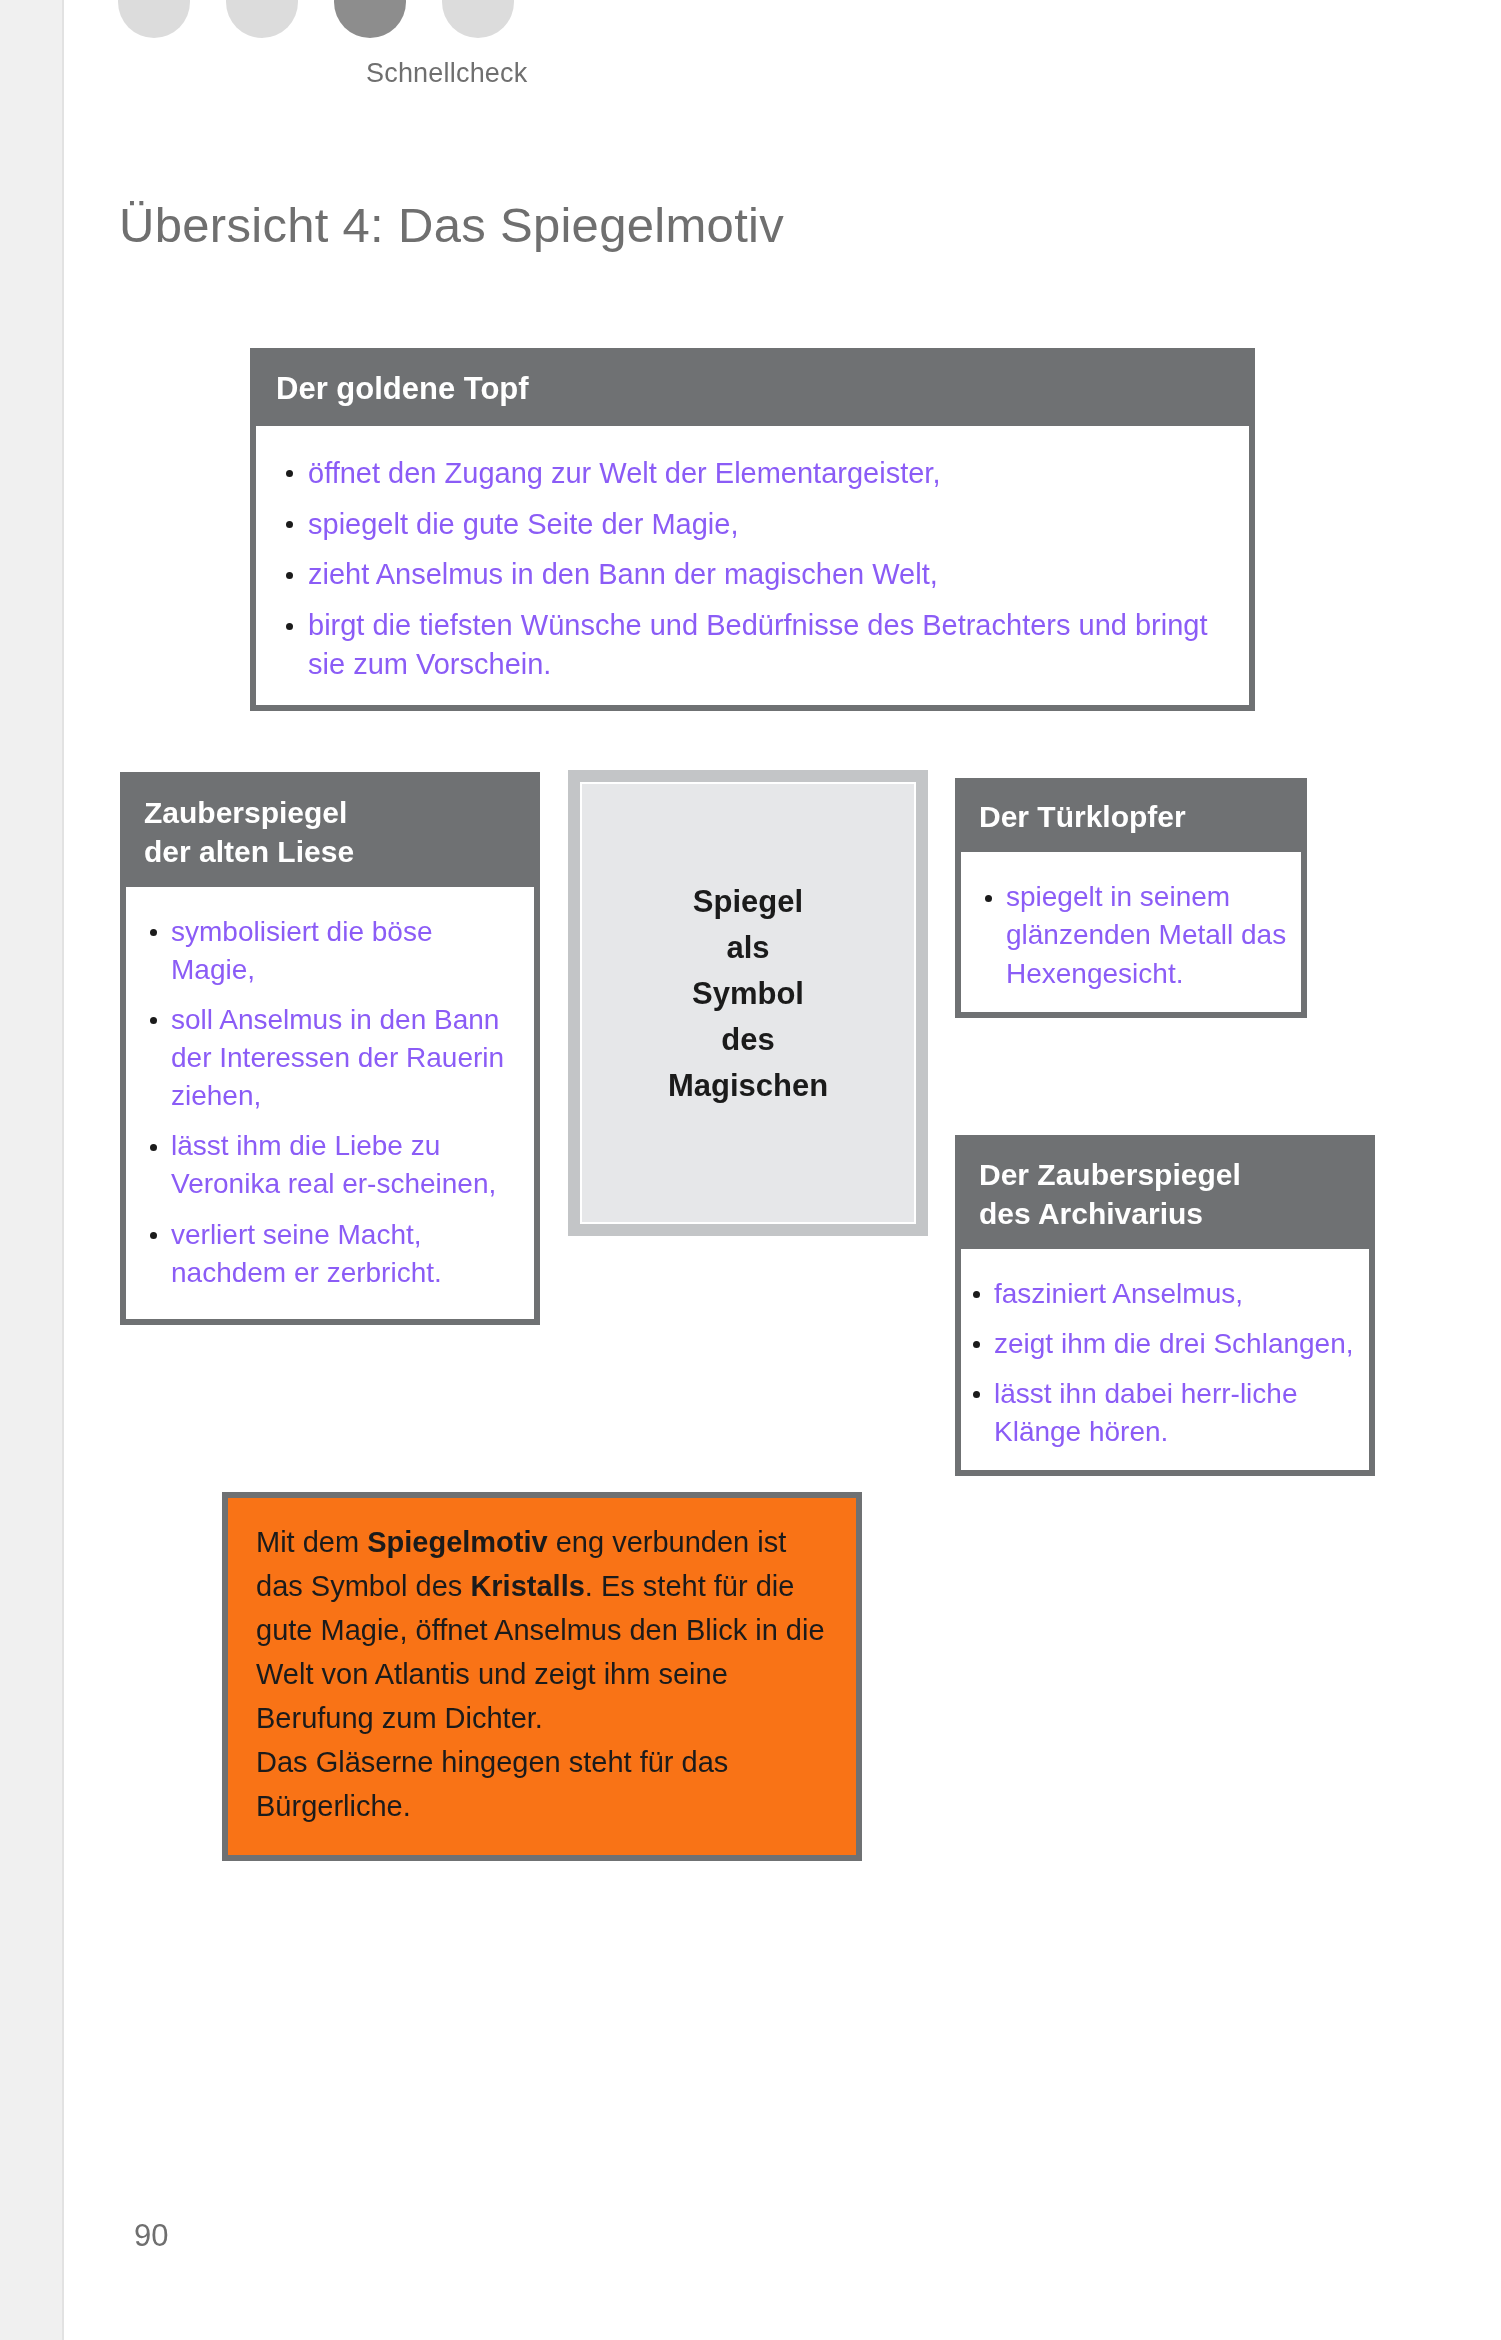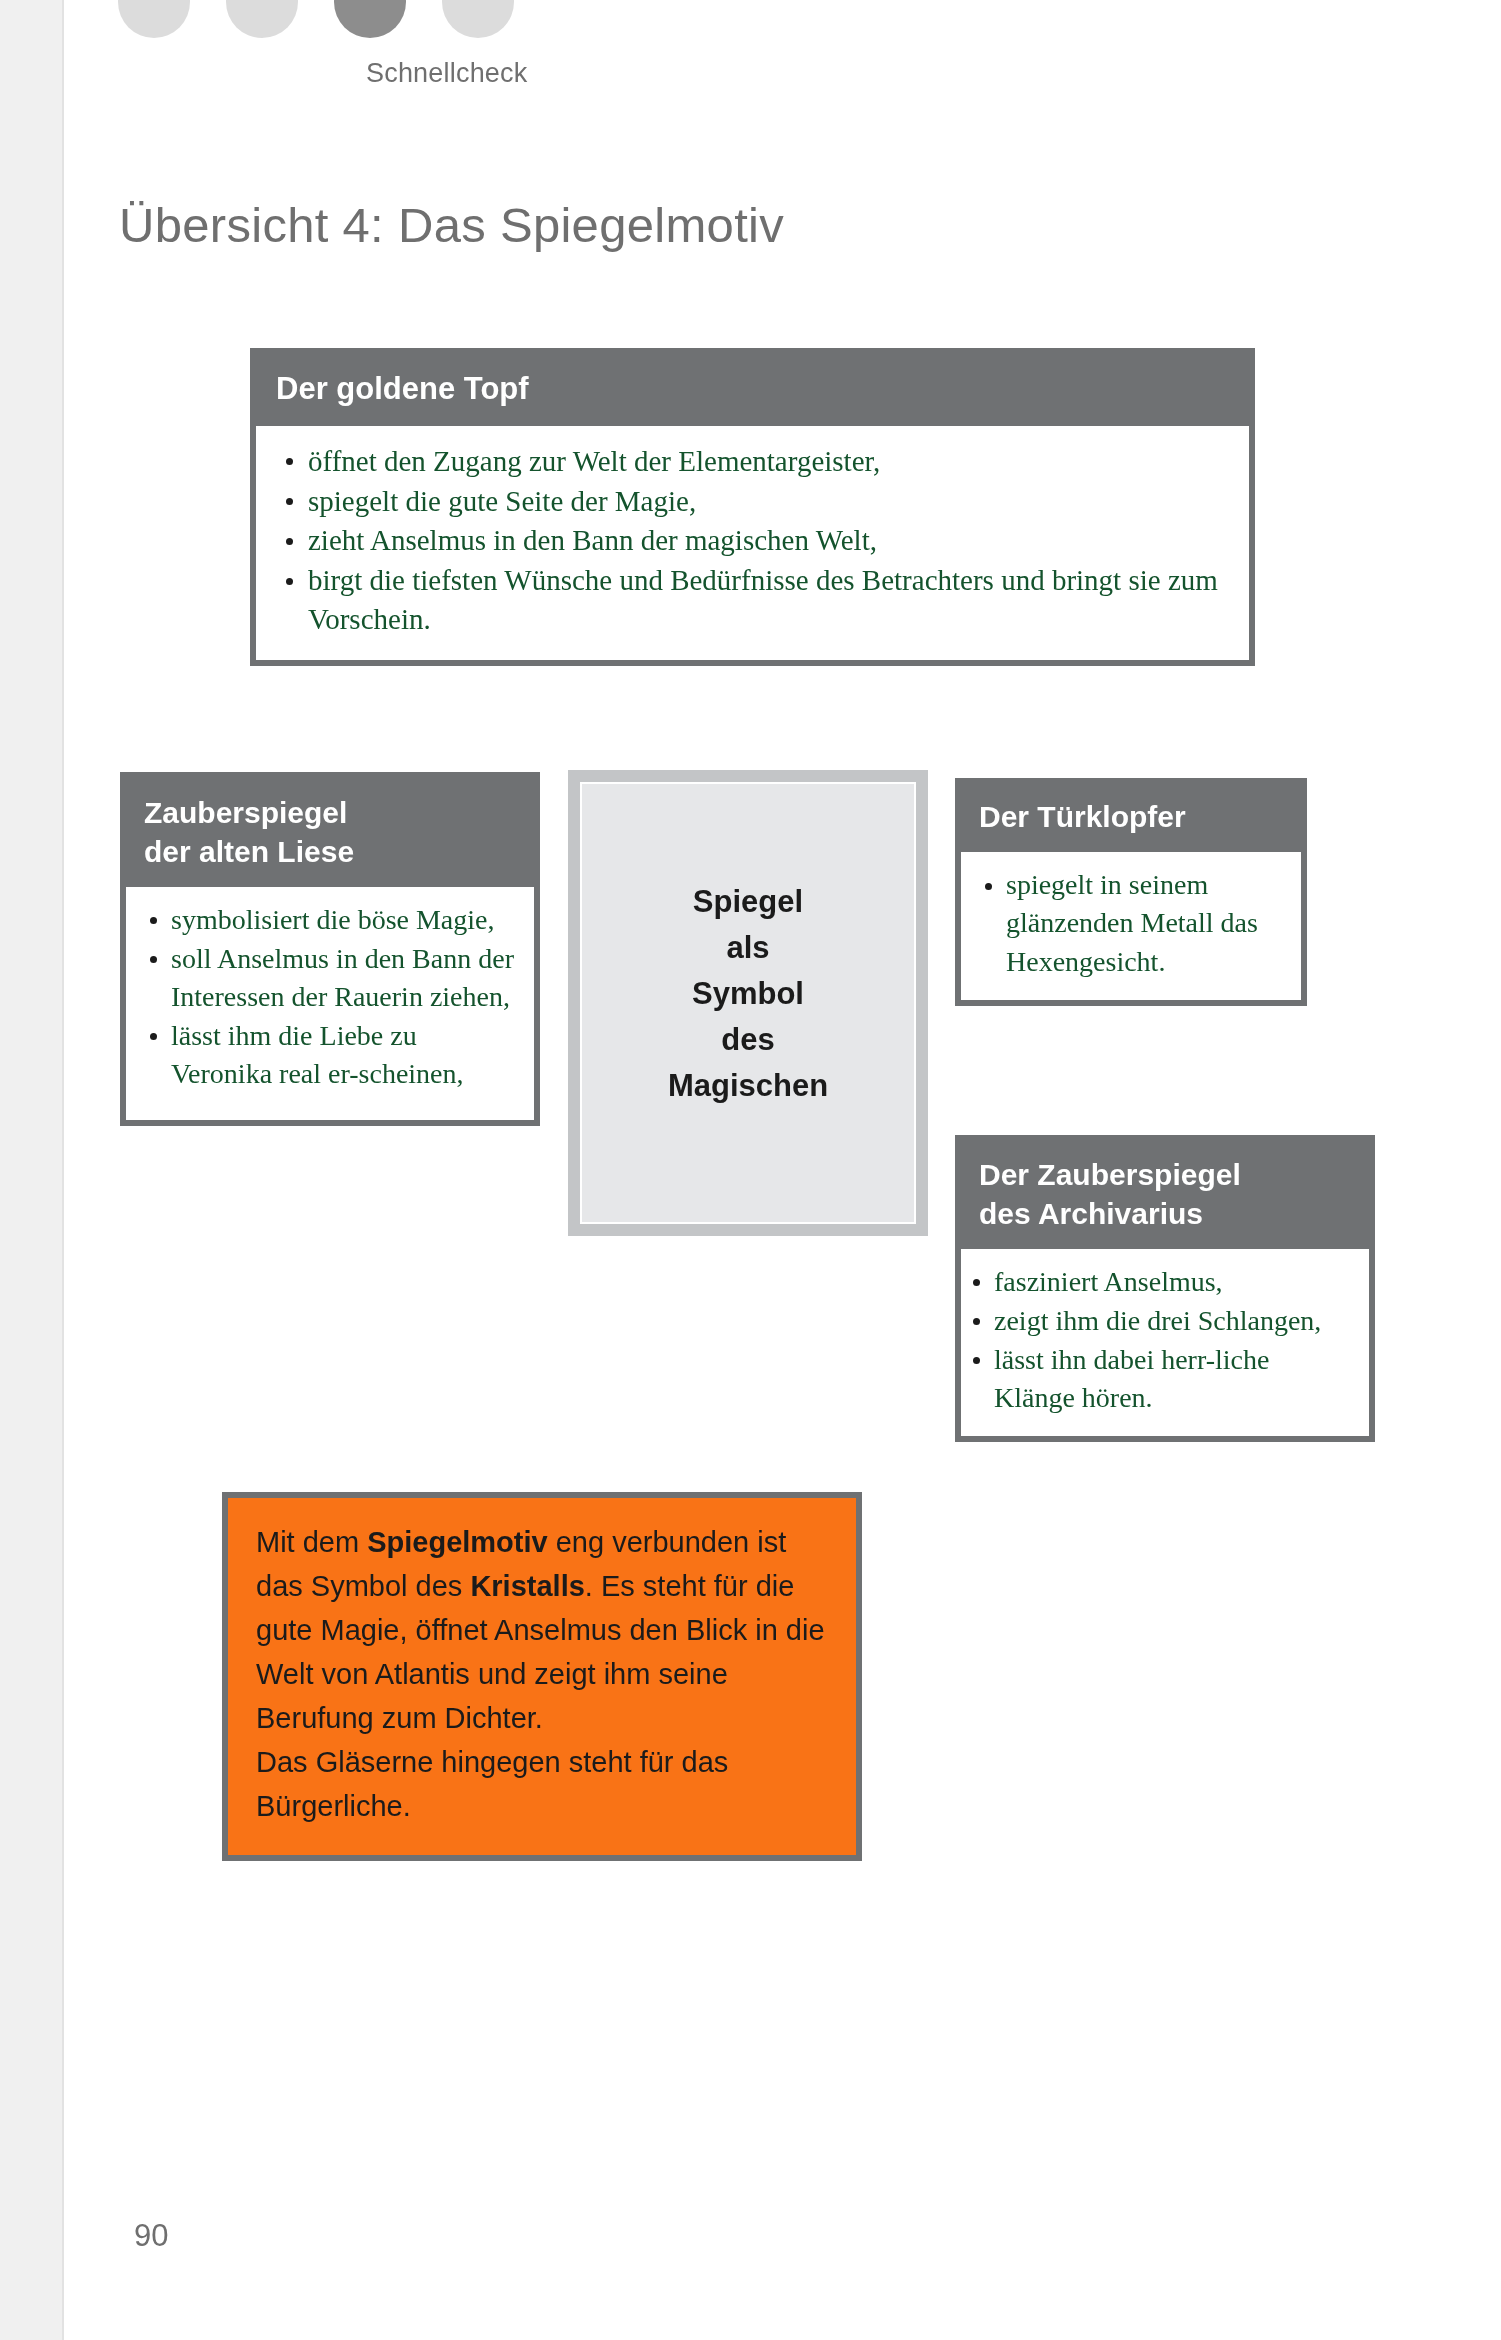--- a/index.html
+++ b/index.html
@@ -58,24 +58,23 @@
     background:#ffffff;
     padding:14px 18px 18px 18px;
     box-sizing:border-box;
   }
   ul.bul{
     margin:0;padding:0;list-style:none;
   }
   ul.bul li{
     position:relative;
     padding-left:30px;
-    color:#14532d;
+    color:#8b5cf6;
     line-height:1.33;
-    margin:0 0 1px 0;
-    font-family:Liberation Serif, serif;
+    margin:12px 0 1px 0;
   }
   ul.bul li:before{
     content:"";
     position:absolute;left:8px;top:.58em;
     width:7px;height:7px;border-radius:50%;
     background:#1b1b1b;
   }
 
   
   #box-topf{left:250px;top:348px;width:1005px;}
@@ -170,20 +169,21 @@
 <div class="card" id="box-liese">
   <div class="card-head">
     <div>Zauberspiegel</div>
     <div>der alten Liese</div>
   </div>
   <div class="card-body">
     <ul class="bul">
       <li>symbolisiert die böse Magie,</li>
       <li>soll Anselmus in den Bann der Interessen der Rauerin ziehen,</li>
       <li>lässt ihm die Liebe zu Veronika real er-scheinen,</li>
+      <li>verliert seine Macht, nachdem er zerbricht.</li>
     </ul>
   </div>
 </div>
 
 <div id="box-center">
   <div class="inner">
     <div class="ctext">
       <div>Spiegel</div>
       <div>als</div>
       <div>Symbol</div>

